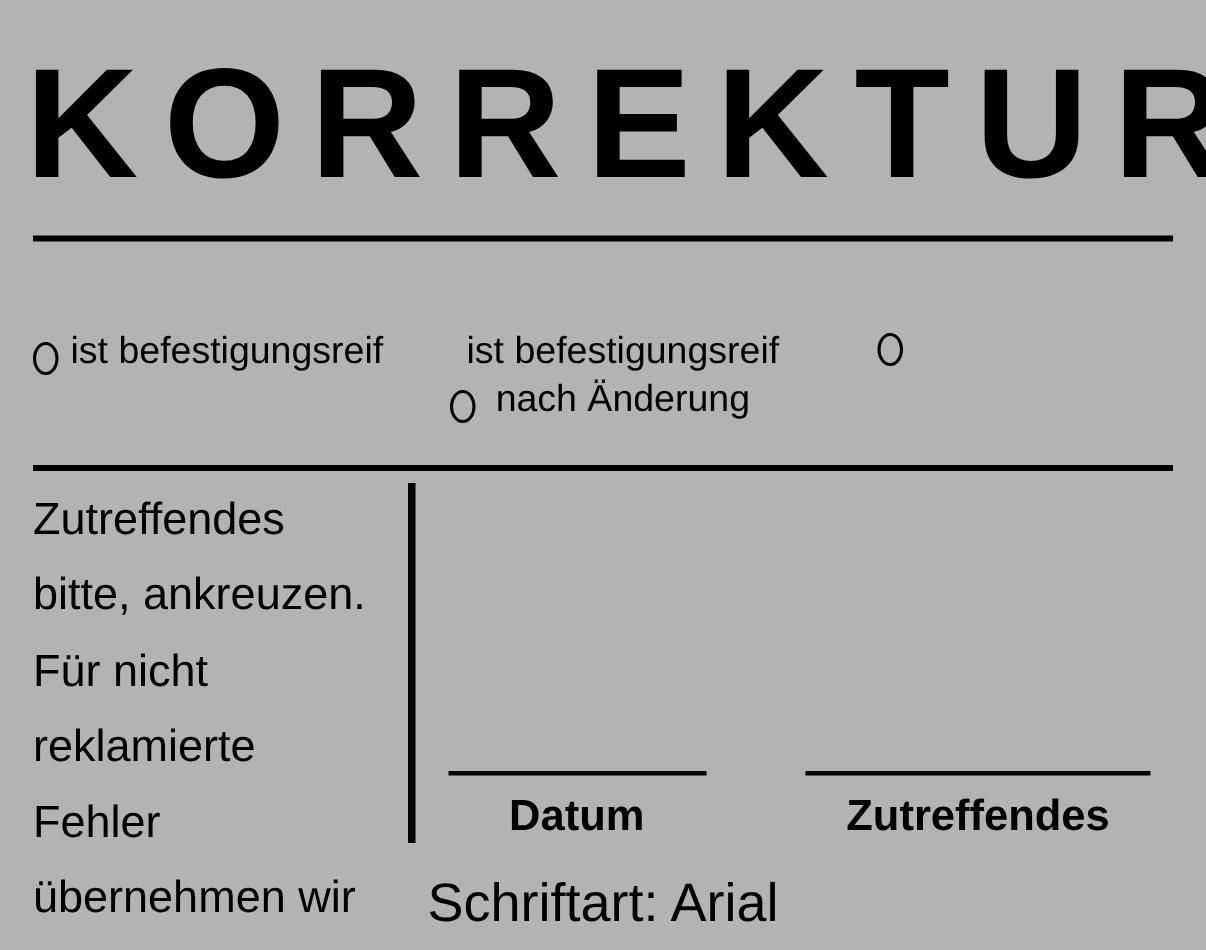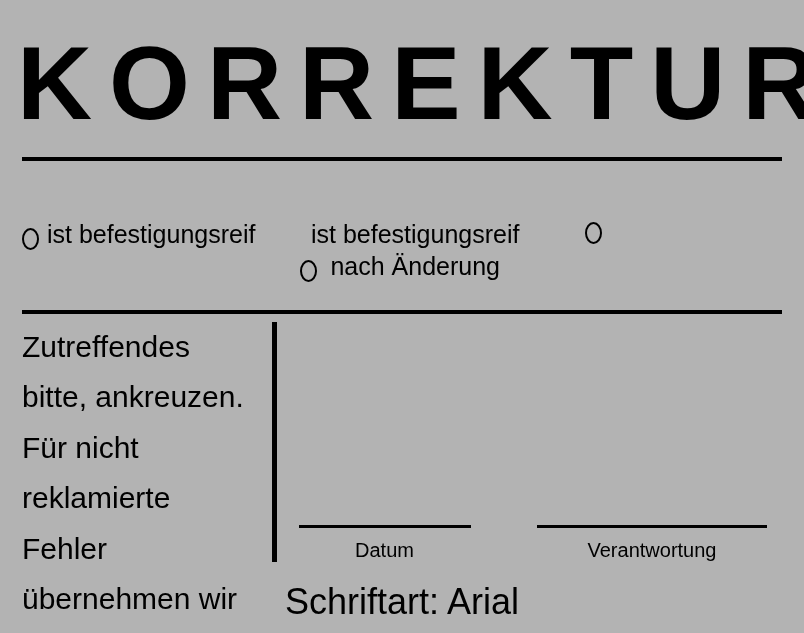--- a/index.html
+++ b/index.html
@@ -115,22 +115,23 @@
     position: absolute;
     bottom: 0;
     text-align: center;
   }
   .sig-line {
     height: 3px;
     background: #000;
     margin-bottom: 10px;
   }
   .sig-label {
-    font-size: 20px;
+    font-size: 29px;
     line-height: 1.2;
+    font-weight: bold;
   }
   .sig-datum {
     left: 265px;
     width: 195px;
   }
   .sig-datum .sig-line { width: 172px; margin-left: 12px; }
   .sig-unterschrift {
     left: 500px;
     width: 260px;
   }
@@ -182,20 +183,20 @@
 
     <div class="divider-v"></div>
 
     <div class="sig-block sig-datum">
       <div class="sig-line"></div>
       <div class="sig-label">Datum</div>
     </div>
 
     <div class="sig-block sig-unterschrift">
       <div class="sig-line"></div>
-      <div class="sig-label">Verantwortung</div>
+      <div class="sig-label">Zutreffendes</div>
     </div>
 
   </div>
 
   <div class="footer">Schriftart: Arial</div>
 
 </div>
 
 </body></html>

